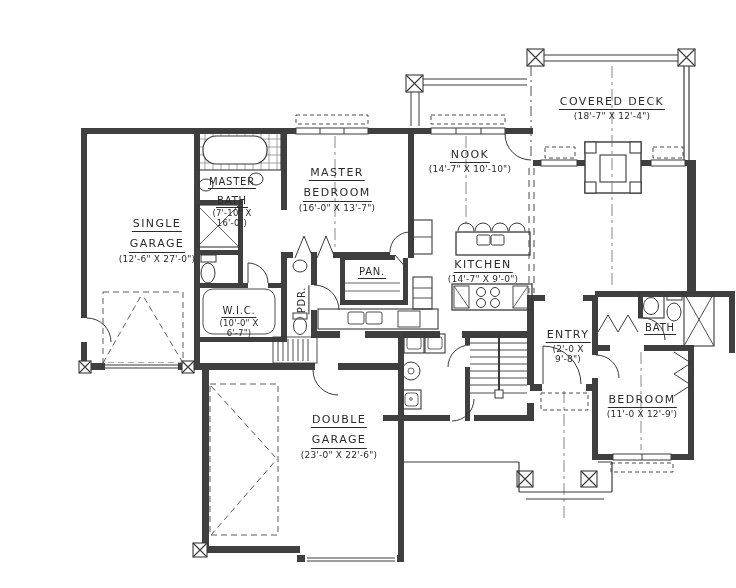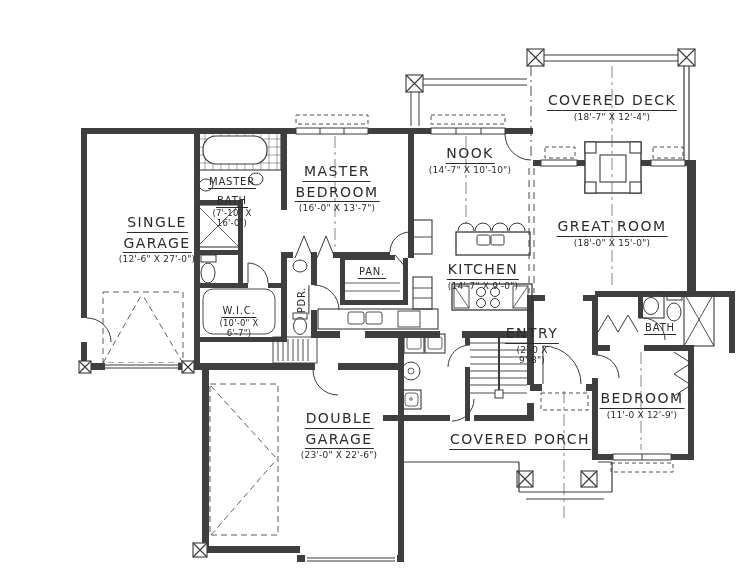--- a/index.html
+++ b/index.html
@@ -2,21 +2,21 @@
 <html><head>
 <meta charset="utf-8">
 <style>
   html,body{margin:0;padding:0;background:#ffffff;}
   .stage{position:relative;width:736px;height:588px;background:#ffffff;overflow:hidden;
          font-family:"DejaVu Sans",sans-serif;color:#2b2b2b;}
   .stage svg{position:absolute;left:0;top:0;}
   .room-label{position:absolute;text-align:center;transform:translateX(-50%);
               line-height:1.12;white-space:nowrap;color:#2b2b2b;}
   .room-label.vert{transform:translate(-50%,-50%) rotate(-90deg);}
-  .rn{display:inline-block;font-size:14px;letter-spacing:1.4px;
+  .rn{display:inline-block;font-size:11px;letter-spacing:1.4px;
       border-bottom:1.3px solid #2b2b2b;padding:0 1px 1px;margin-bottom:1px;}
   .rn.sm{font-size:10px;letter-spacing:0.8px;}
   .rd{display:block;font-size:9px;letter-spacing:0.2px;}
   .rd.sm{font-size:8.5px;}
 </style>
 </head>
 <body>
 
 <div class="stage">
 
@@ -302,63 +302,56 @@
   <div class="room-label" style="left:470px;top:144px">
     <div><span class="rn">NOOK</span></div>
     <span class="rd">(14'-7" X 10'-10")</span>
   </div>
 
   <div class="room-label" style="left:612px;top:91px">
     <div><span class="rn">COVERED DECK</span></div>
     <span class="rd">(18'-7" X 12'-4")</span>
   </div>
 
-  <div class="room-label" style="left:612px;top:217px">
-    <div><span class="rn">GREAT ROOM</span></div>
-    <span class="rd">(18'-0" X 15'-0")</span>
-  </div>
-
-  <div class="room-label" style="left:483px;top:260px">
+
+  <div class="room-label" style="left:483px;top:254px">
     <div><span class="rn">KITCHEN</span></div>
     <span class="rd">(14'-7" X 9'-0")</span>
   </div>
 
   <div class="room-label" style="left:239px;top:300px">
     <div><span class="rn sm">W.I.C.</span></div>
     <span class="rd sm">(10'-0" X</span>
     <span class="rd sm">6'-7")</span>
   </div>
 
   <div class="room-label vert" style="left:301px;top:300px">
     <span class="rn sm">PDR.</span>
   </div>
 
   <div class="room-label" style="left:372px;top:261px">
     <span class="rn sm">PAN.</span>
   </div>
 
-  <div class="room-label" style="left:532px;top:324px">
+  <div class="room-label" style="left:568px;top:324px">
     <div><span class="rn">ENTRY</span></div>
     <span class="rd">(2'-0 X</span>
     <span class="rd">9'-8")</span>
   </div>
 
   <div class="room-label" style="left:660px;top:317px">
     <span class="rn sm">BATH</span>
   </div>
 
   <div class="room-label" style="left:642px;top:389px">
     <div><span class="rn">BEDROOM</span></div>
     <span class="rd">(11'-0 X 12'-9')</span>
   </div>
 
 
-  <div class="room-label" style="left:520px;top:430px">
-    <span class="rn">COVERED PORCH</span>
-  </div>
 
   <div class="room-label" style="left:339px;top:409px">
     <div><span class="rn">DOUBLE</span></div>
     <div><span class="rn">GARAGE</span></div>
     <span class="rd">(23'-0" X 22'-6")</span>
   </div>
 
 </div>
 
 </body></html>

